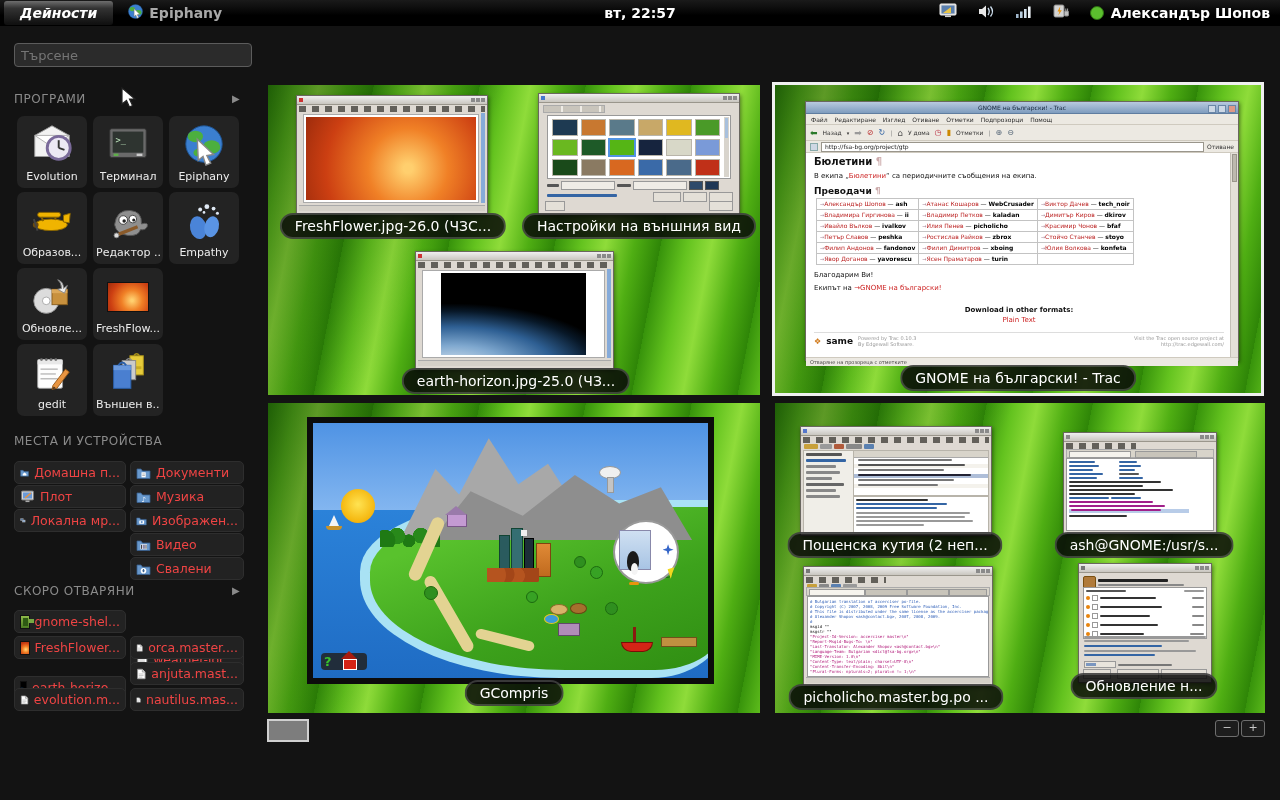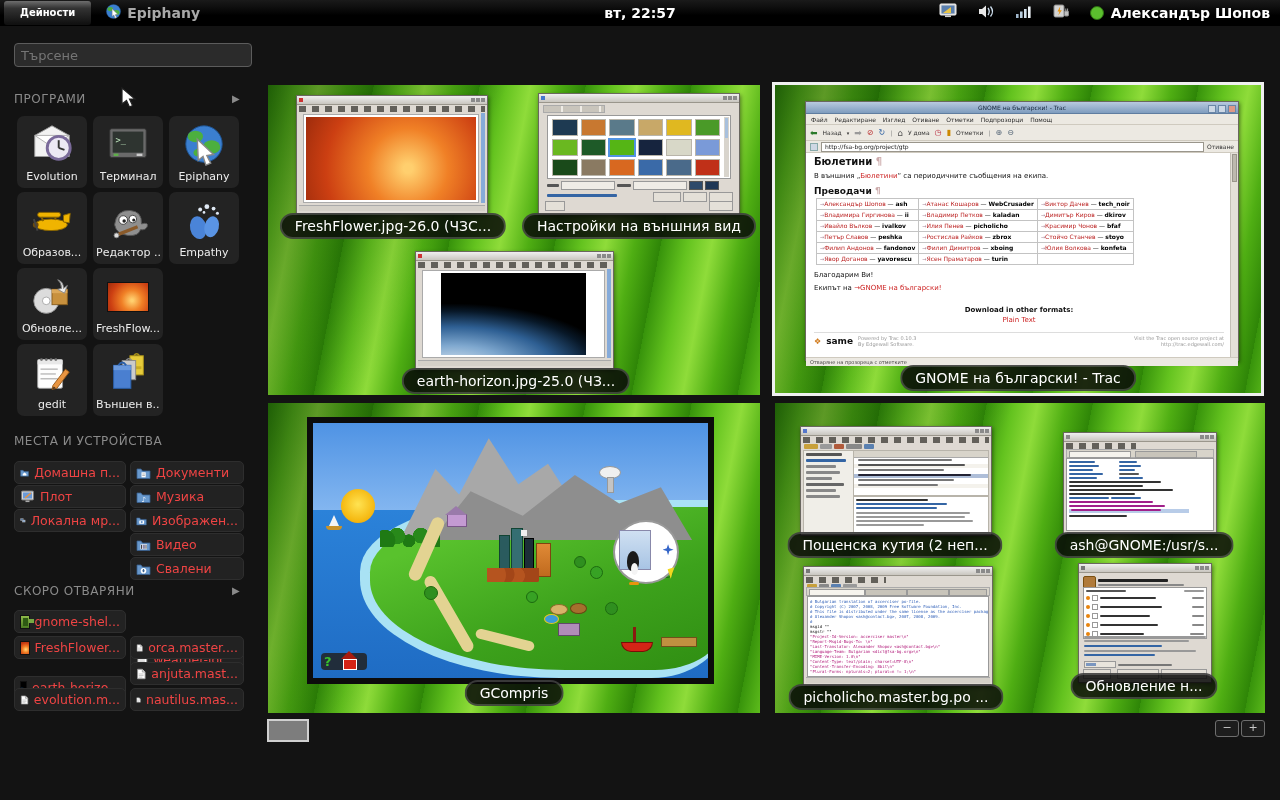--- a/index.html
+++ b/index.html
@@ -1,22 +1,22 @@
 <!DOCTYPE html>
 <html><head>
 <meta charset="utf-8">
 <style>
   html,body{margin:0;padding:0;background:#000;}
   .screen{position:relative;width:1280px;height:800px;background:#131313;overflow:hidden;
           font-family:"DejaVu Sans",sans-serif;color:#e8e8e8;}
   
   .topbar{position:absolute;left:0;top:0;width:1280px;height:26px;
           background:linear-gradient(#1a1a1a,#000 60%);z-index:50;display:flex;align-items:center;}
-  .activities{margin-left:4px;height:24px;line-height:24px;padding:0 16px;font-weight:bold;font-size:10px;color:#fff;
-          background:linear-gradient(#6e6e6e,#333 30%,#111 95%);border-radius:3px;cursor:pointer;}
+  .activities{margin-left:4px;height:24px;line-height:24px;padding:0 16px;font-weight:bold;font-size:14px;color:#fff;
+          background:linear-gradient(#6e6e6e,#333 30%,#111 95%);border-radius:3px;cursor:pointer;font-style:italic;}
   .appmenu{display:flex;align-items:center;gap:5px;margin-left:14px;}
   .appmenu .label{font-weight:bold;font-size:14px;color:#a8a8a8;}
   .clock{position:absolute;left:0;right:0;text-align:center;font-weight:bold;font-size:14px;color:#fff;pointer-events:none;}
   .tray{position:absolute;right:10px;top:0;height:26px;display:flex;align-items:center;gap:20px;}
   .user{display:flex;align-items:center;gap:7px;font-weight:bold;font-size:14px;color:#fff;}
   .presence-dot{width:12px;height:12px;border-radius:50%;background:#5bbf2e;border:1px solid #2d7012;}
   
   .search{position:absolute;left:14px;top:43px;width:224px;height:22px;background:#2b2b2b;
           border:1px solid #5c5c5c;border-radius:4px;color:#9a9a9a;font-size:13px;padding:0 6px;
           font-family:"DejaVu Sans",sans-serif;}
@@ -533,21 +533,21 @@
         <span style="width:6px;height:6px;background:#cfd8e4;border:1px solid #8aa;display:inline-block;"></span>
         <span class="field">http://fsa-bg.org/project/gtp</span>
         <span>Отиване</span>
       </div>
       <div class="epage" style="height:204px;">
         <div style="padding:3px 14px 0 8px;">
           <div style="font-size:10px;font-weight:bold;">
             <span>Бюлетини</span> <span style="color:#caa;">¶</span>
           </div>
           <div style="font-size:7px;margin-top:5px;">
-            <span>В външния „</span><span class="redlink">Бюлетини</span><span>“ са периодичните съобщения на екипа.</span>
+            <span>В екипа „</span><span class="redlink">Бюлетини</span><span>“ са периодичните съобщения на екипа.</span>
           </div>
           <div style="font-size:9px;font-weight:bold;margin-top:6px;">
             <span>Преводачи</span> <span style="color:#caa;">¶</span>
           </div>
           <table class="tractbl">
             <tbody>
                   <tr>
               <td><span class="tarrow">→</span><span class="tname">Александър Шопов</span><span> — </span><span class="tnick">ash</span></td>
               <td><span class="tarrow">→</span><span class="tname">Атанас Кошаров</span><span> — </span><span class="tnick">WebCrusader</span></td>
               <td><span class="tarrow">→</span><span class="tname">Виктор Дачев</span><span> — </span><span class="tnick">tech_noir</span></td>

